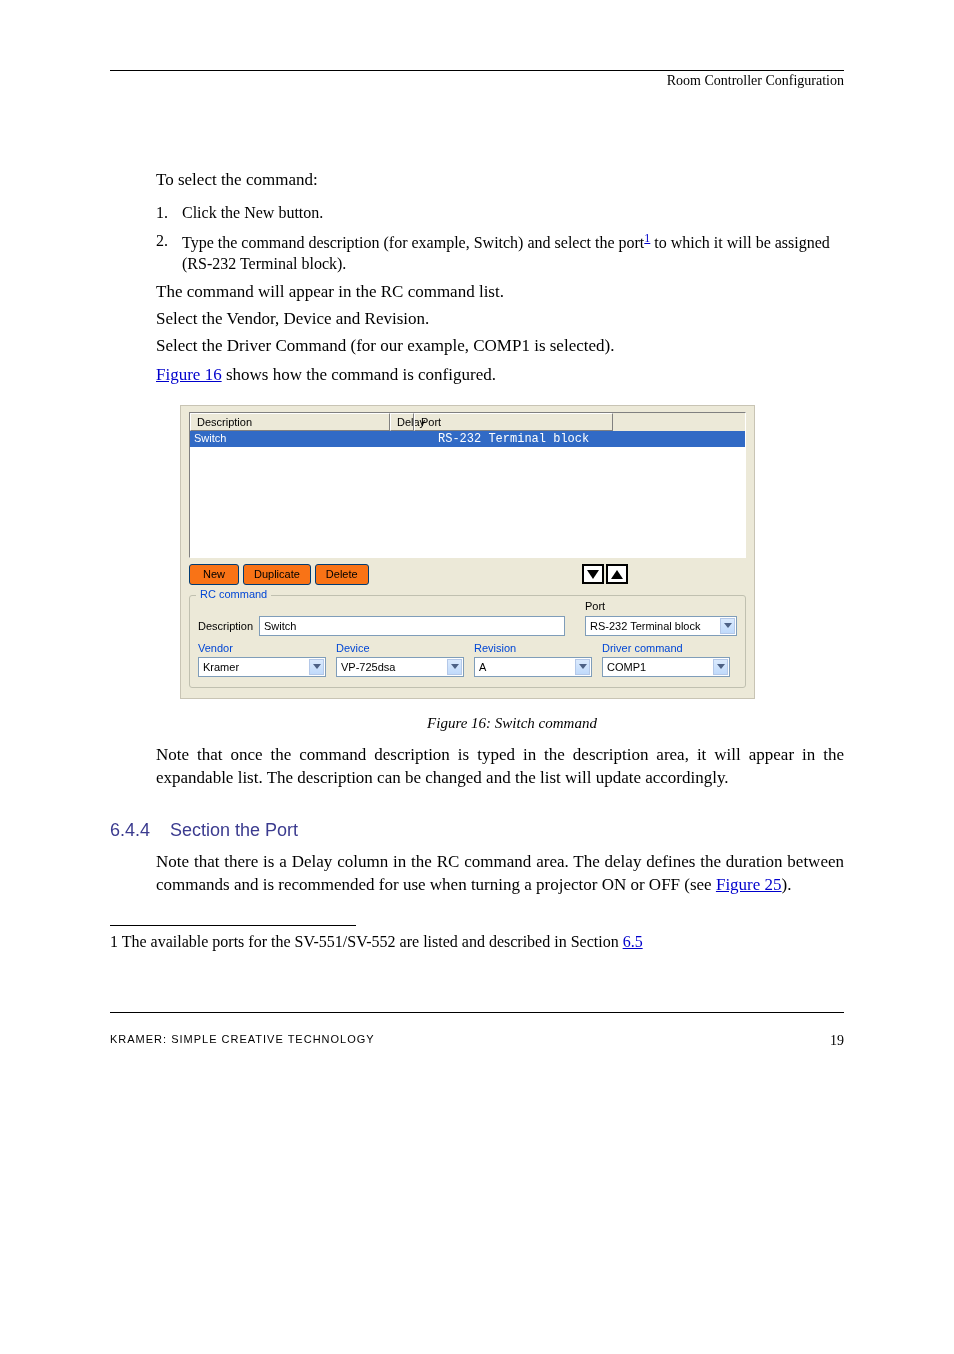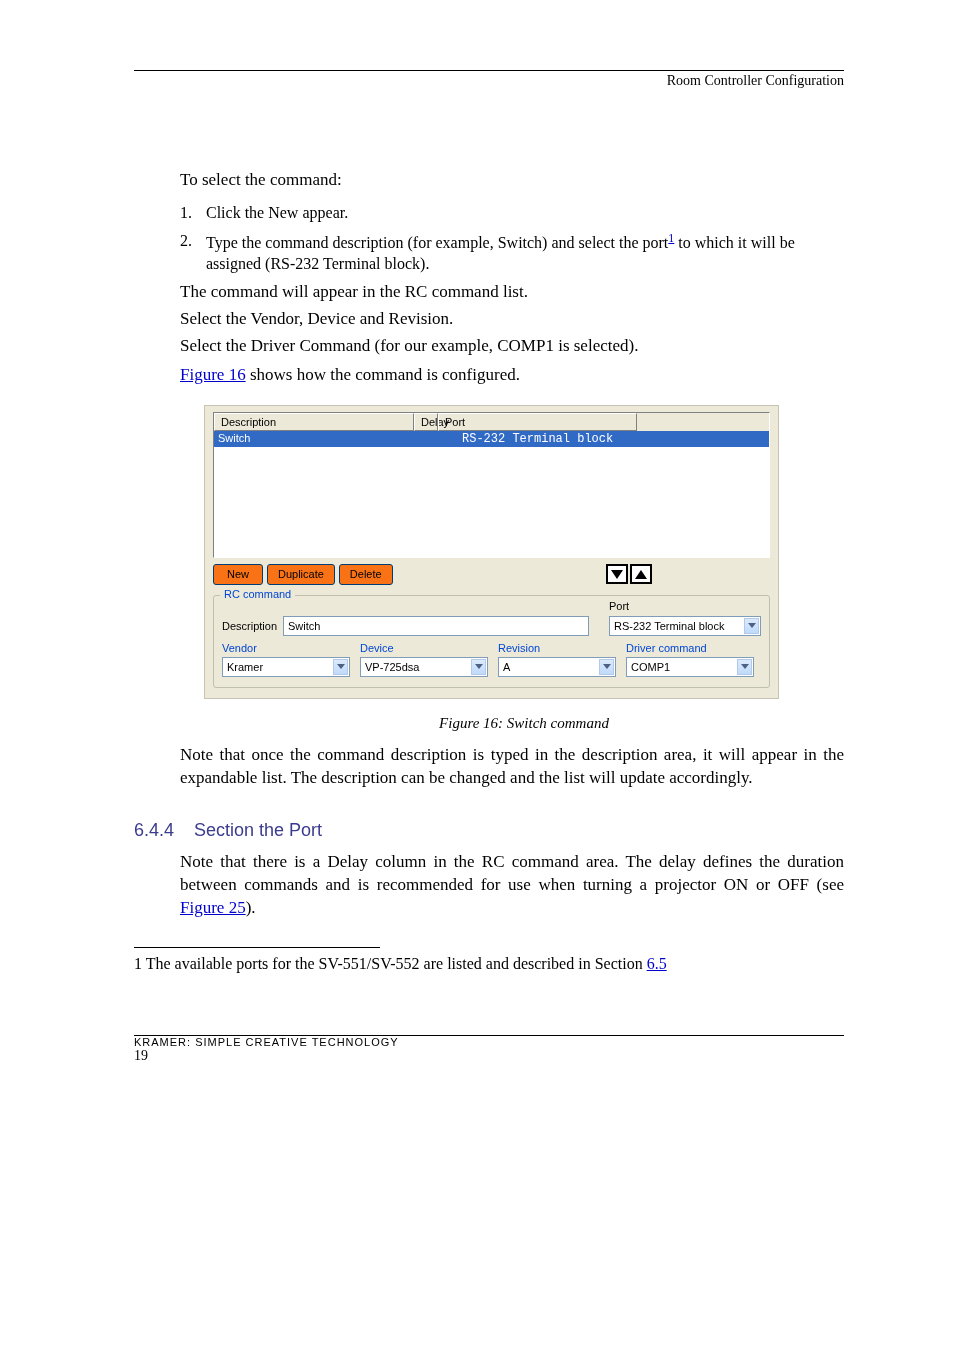--- a/index.html
+++ b/index.html
@@ -7,21 +7,20 @@
     width: 954px;
     height: 1354px;
     background: #ffffff;
     font-family: "Times New Roman", serif;
     font-size: 16px;
     color: #000;
     position: relative;
   }
   .page {
     padding: 70px 110px 40px 110px;
-    margin-left: 24px;
   }
   .top-rule {
     border-top: 1px solid #000;
     margin-bottom: 50px;
     width: 100%;
   }
   .header-right {
     text-align: right;
     font-size: 14px;
     margin-top: -48px;
@@ -205,42 +204,41 @@
     margin-top: 28px;
     margin-bottom: 6px;
   }
   .footnote {
     font-size: 16px;
     line-height: 1.3;
   }
   .footer {
     border-top: 1px solid #000;
     margin-top: 60px;
-    padding-top: 0;
+    padding-top: 20px;
     display: flex;
     justify-content: space-between;
     font-size: 14px;
-    flex-direction: column;
   }
   .footer-left { font-family: Arial, sans-serif; font-size: 11px; letter-spacing: 1px;}
 </style>
 </head>
 <body>
 
 <div class="page">
   <div class="top-rule"></div>
   <div class="header-right">Room Controller Configuration</div>
 
   <div class="body-text">
     <p class="indent1">To select the command:</p>
 
     <div class="num-list">
       <div class="item">
         <span class="n">1.</span>
-        <span class="t">Click the New appear.</span>
+        <span class="t">Click the New button.</span>
       </div>
       <div class="item">
         <span class="n">2.</span>
         <span class="t">
           <span>Type the command description (for example, Switch) and select the port</span><a class="footnote-ref">1</a><span> to which it will be assigned (RS-232 Terminal block).</span>
         </span>
       </div>
     </div>
 
     <p class="indent1" style="margin-top:6px;">The command will appear in the RC command list.</p>

